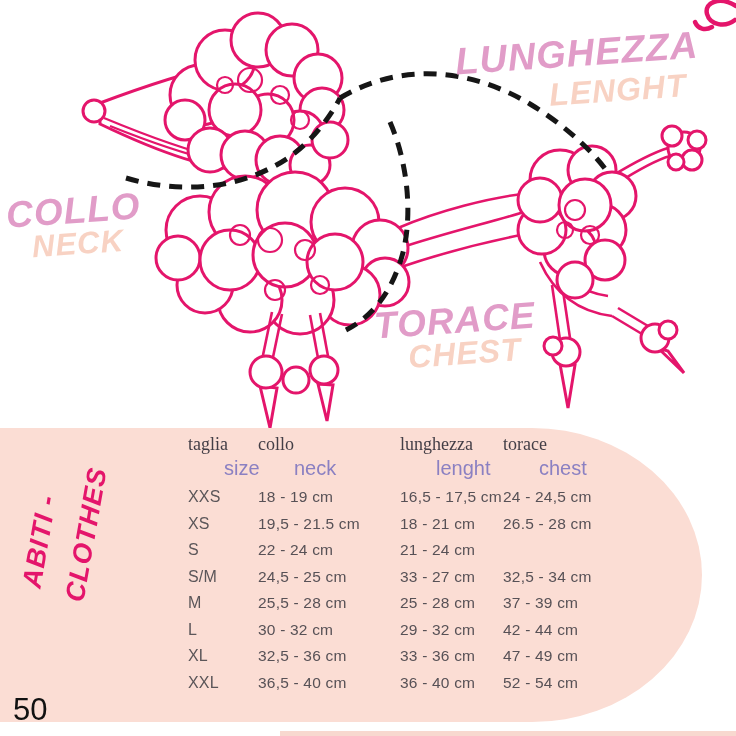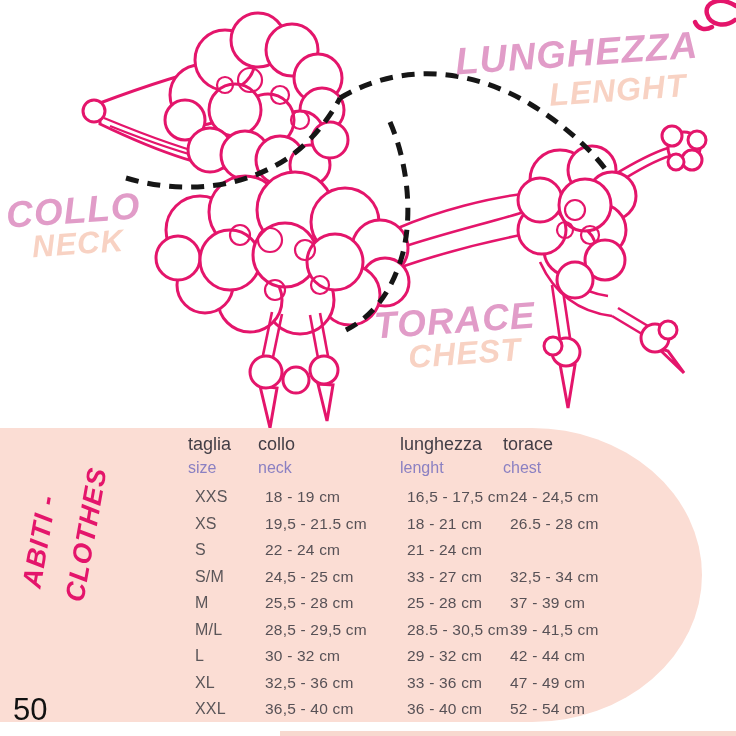--- a/index.html
+++ b/index.html
@@ -41,23 +41,23 @@
   }
   #abiti-1{left:-10px;top:100px;width:100px;}
   #abiti-2{left:22px; top:97px; width:128px;}
   
   .sizetable{position:absolute;left:188px;top:4px;}
   .trow,.thead-row{
     display:grid;grid-template-columns:70px 142px 103px 160px;align-items:center;
   }
   .thead-row{height:24px;}
   .thead{margin-bottom:4px;}
-  .h-it{font-size:18px;color:var(--text_dark);}
-  .h-en{font-size:16px;color:var(--header_purple);}
-  .trow{height:26.5px;font-size:15.5px;color:var(--text_gray);letter-spacing:.2px;margin-left:7px;}
+  .h-it{font-size:18px;color:var(--text_dark);font-family:Liberation Serif, serif;}
+  .h-en{font-size:20px;color:var(--header_purple);margin-left:36px;}
+  .trow{height:26.5px;font-size:15.5px;color:var(--text_gray);letter-spacing:.2px;}
   .trow .rlabel{color:#5b5659;font-size:16px;}
   
   .pageno{
     position:absolute;left:13px;top:694px;font-size:31px;color:#111;line-height:1;
   }
   .bottom-strip{
     position:absolute;left:280px;bottom:0;width:456px;height:5px;
     background:#f8d8cf;
   }
 </style>
@@ -243,26 +243,20 @@
     <span>32,5 - 34 cm</span>
   </div>
 
   <div class="trow">
     <span class="rlabel">M</span>
     <span>25,5 - 28 cm</span>
     <span>25 - 28 cm</span>
     <span>37 - 39 cm</span>
   </div>
 
-  <div class="trow">
-    <span class="rlabel">M/L</span>
-    <span>28,5 - 29,5 cm</span>
-    <span>28.5 - 30,5 cm</span>
-    <span>39 - 41,5 cm</span>
-  </div>
 
   <div class="trow">
     <span class="rlabel">L</span>
     <span>30 - 32 cm</span>
     <span>29 - 32 cm</span>
     <span>42 - 44 cm</span>
   </div>
 
   <div class="trow">
     <span class="rlabel">XL</span>

